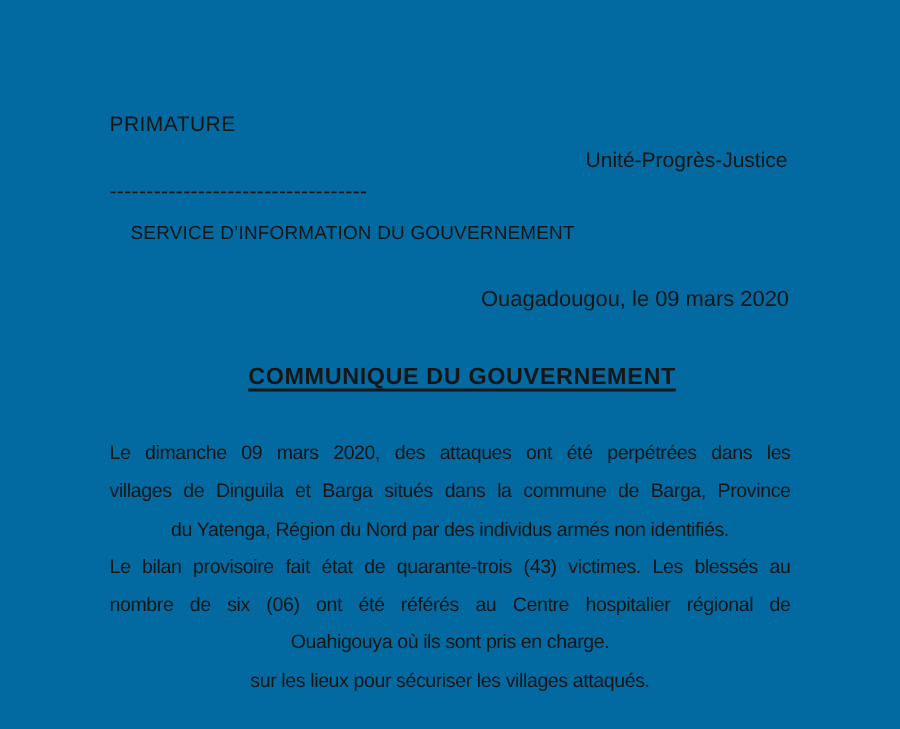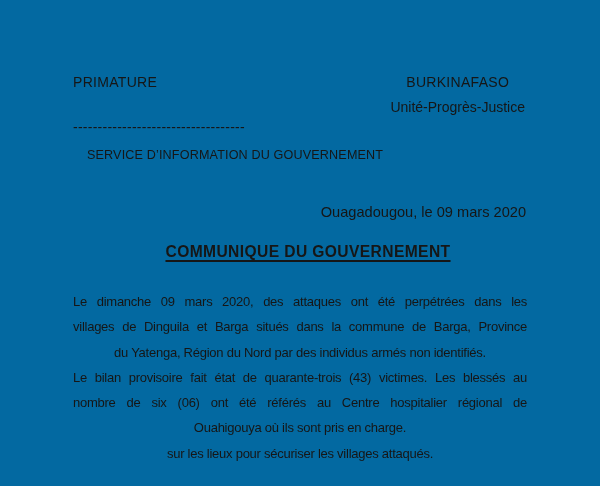--- a/index.html
+++ b/index.html
@@ -32,21 +32,21 @@
     margin-right: 2px;
   }
   .country {
     font-size: 14px;
     letter-spacing: 0.3px;
     line-height: 16px;
   }
   .motto {
     font-size: 14px;
     line-height: 16px;
-    margin-top: 9px;
+    margin-top: 24px;
   }
   .dashes {
     position: absolute;
     top: 120px;
     left: 73px;
     font-size: 14px;
     letter-spacing: 0.25px;
     line-height: 14px;
     white-space: nowrap;
   }
@@ -55,21 +55,21 @@
     top: 148px;
     left: 63px;
     font-size: 12.6px;
     letter-spacing: 0.15px;
     line-height: 14px;
     white-space: nowrap;
     margin-left: 24px;
   }
   .dateline {
     position: absolute;
-    top: 204px;
+    top: 192px;
     right: 74px;
     font-size: 14.6px;
     line-height: 17px;
     white-space: nowrap;
     margin-left: 28px;
   }
   .title {
     position: absolute;
     top: 243px;
     left: 0;
@@ -105,21 +105,20 @@
   }
 </style>
 </head>
 <body>
 
 <div class="page">
 
   <div class="header-row">
     <div class="issuer">PRIMATURE</div>
     <div class="country-block">
-      <div class="country">BURKINAFASO</div>
       <div class="motto">Unité-Progrès-Justice</div>
     </div>
   </div>
 
   <div class="dashes">-----------------------------------</div>
 
   <div class="service">SERVICE D’INFORMATION DU GOUVERNEMENT</div>
 
   <div class="dateline">Ouagadougou, le 09 mars 2020</div>
 

